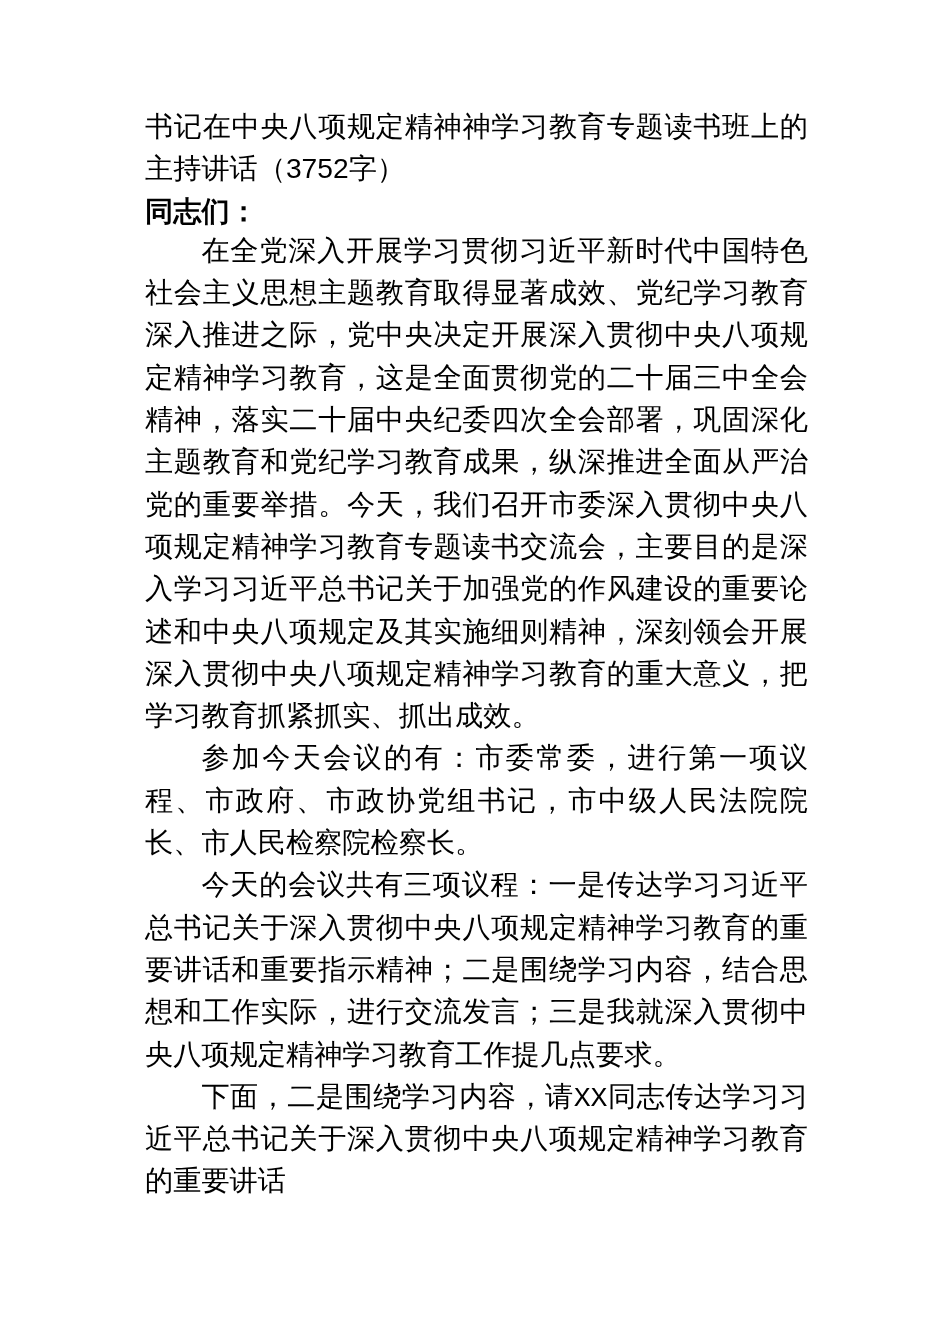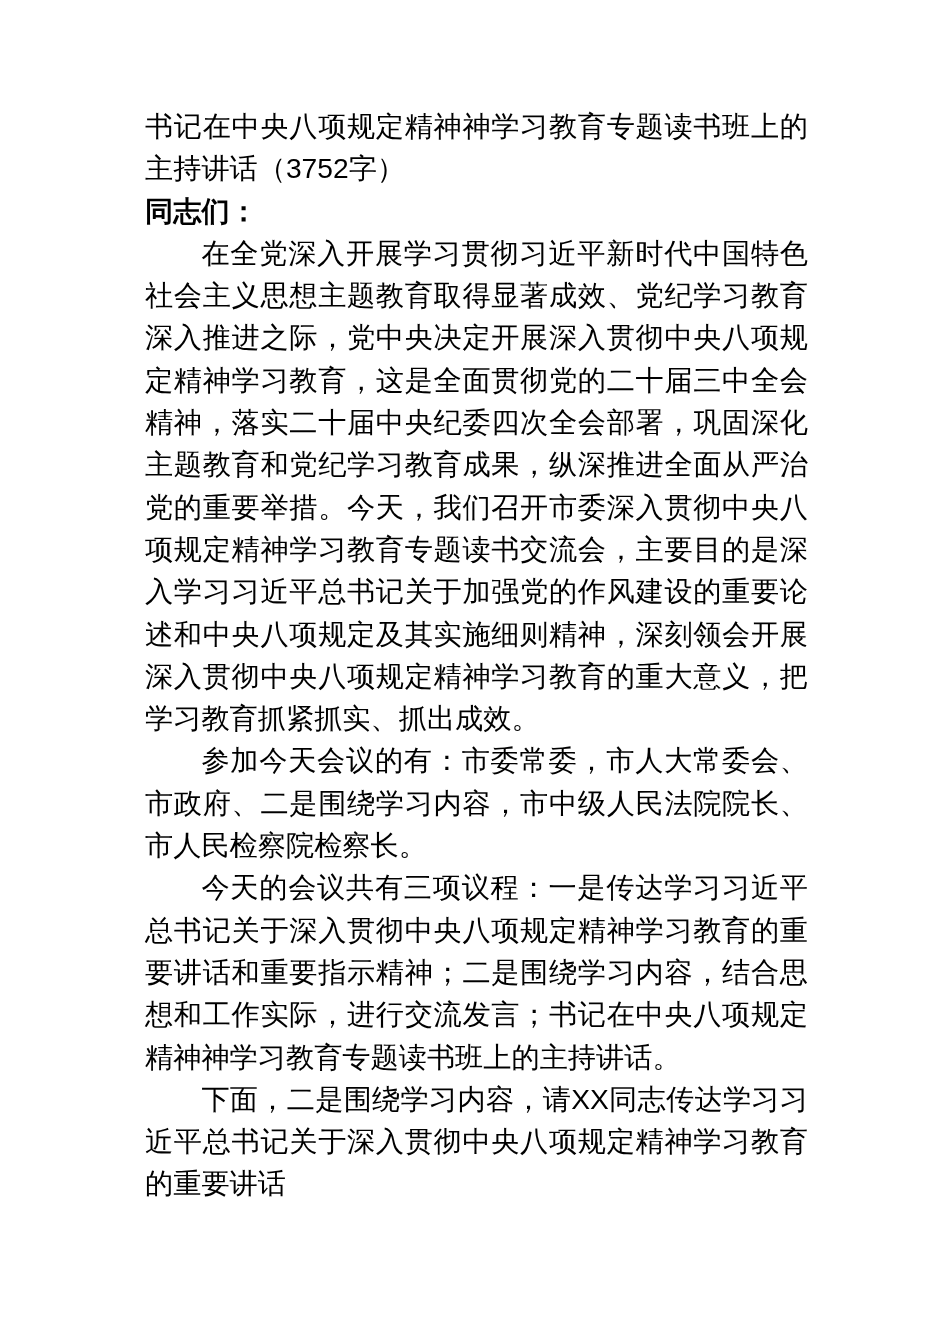--- a/index.html
+++ b/index.html
@@ -40,34 +40,35 @@
   .para.title {
     font-weight: 500;
     text-indent: 0;
   }
   .para.salutation {
     text-indent: 0;
     font-weight: 700;
   }
   .para.indented {
     text-indent: 56.4px;
+    font-family: Liberation Mono, monospace;
   }
 </style>
 </head>
 <body>
 
 <div class="page">
   <div class="doc-body">
 
     <p class="para title">书记在中央八项规定精神神学习教育专题读书班上的主持讲话（3752字）</p>
 
     <p class="para salutation">同志们：</p>
 
     <p class="para indented">在全党深入开展学习贯彻习近平新时代中国特色社会主义思想主题教育取得显著成效、党纪学习教育深入推进之际，党中央决定开展深入贯彻中央八项规定精神学习教育，这是全面贯彻党的二十届三中全会精神，落实二十届中央纪委四次全会部署，巩固深化主题教育和党纪学习教育成果，纵深推进全面从严治党的重要举措。今天，我们召开市委深入贯彻中央八项规定精神学习教育专题读书交流会，主要目的是深入学习习近平总书记关于加强党的作风建设的重要论述和中央八项规定及其实施细则精神，深刻领会开展深入贯彻中央八项规定精神学习教育的重大意义，把学习教育抓紧抓实、抓出成效。</p>
 
-    <p class="para indented">参加今天会议的有：市委常委，市人大常委会、市政府、二是围绕学习内容，市中级人民法院院长、市人民检察院检察长。</p>
+    <p class="para indented">参加今天会议的有：市委常委，进行第一项议程、市政府、市政协党组书记，市中级人民法院院长、市人民检察院检察长。</p>
 
-    <p class="para indented">今天的会议共有三项议程：一是传达学习习近平总书记关于深入贯彻中央八项规定精神学习教育的重要讲话和重要指示精神；二是围绕学习内容，结合思想和工作实际，进行交流发言；书记在中央八项规定精神神学习教育专题读书班上的主持讲话。</p>
+    <p class="para indented">今天的会议共有三项议程：一是传达学习习近平总书记关于深入贯彻中央八项规定精神学习教育的重要讲话和重要指示精神；二是围绕学习内容，结合思想和工作实际，进行交流发言；三是我就深入贯彻中央八项规定精神学习教育工作提几点要求。</p>
 
     <p class="para indented">下面，二是围绕学习内容，请XX同志传达学习习近平总书记关于深入贯彻中央八项规定精神学习教育的重要讲话</p>
 
   </div>
 </div>
 
 </body></html>

